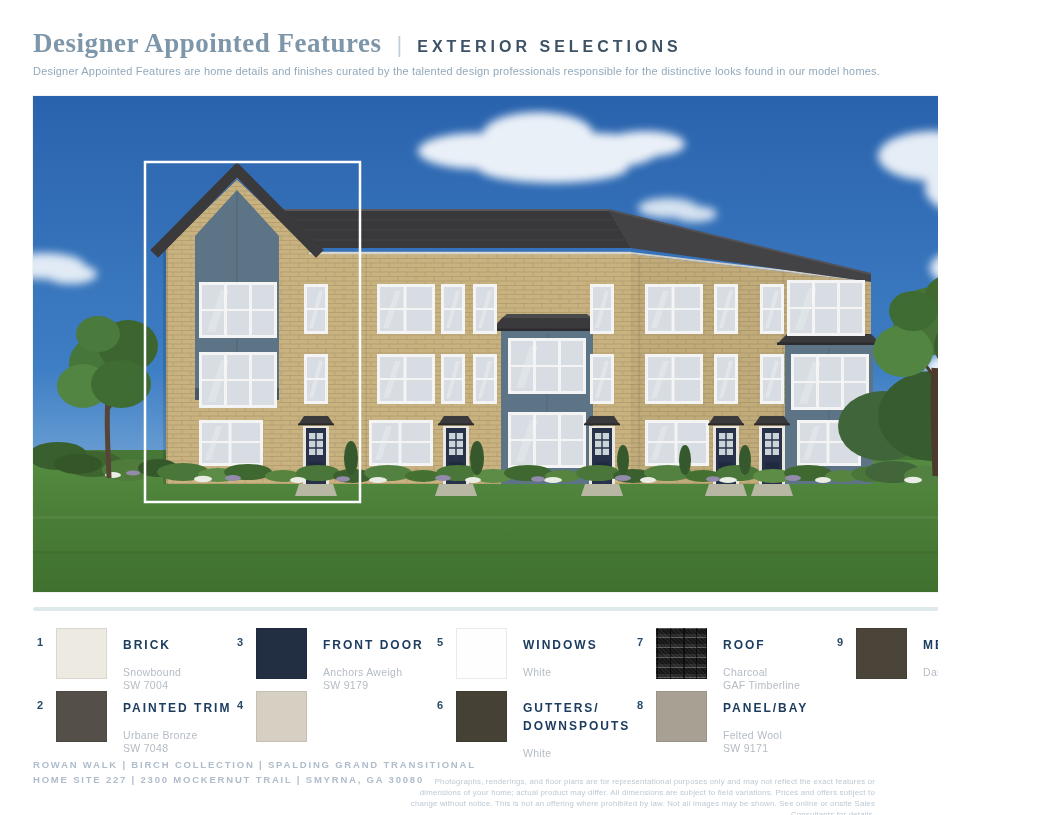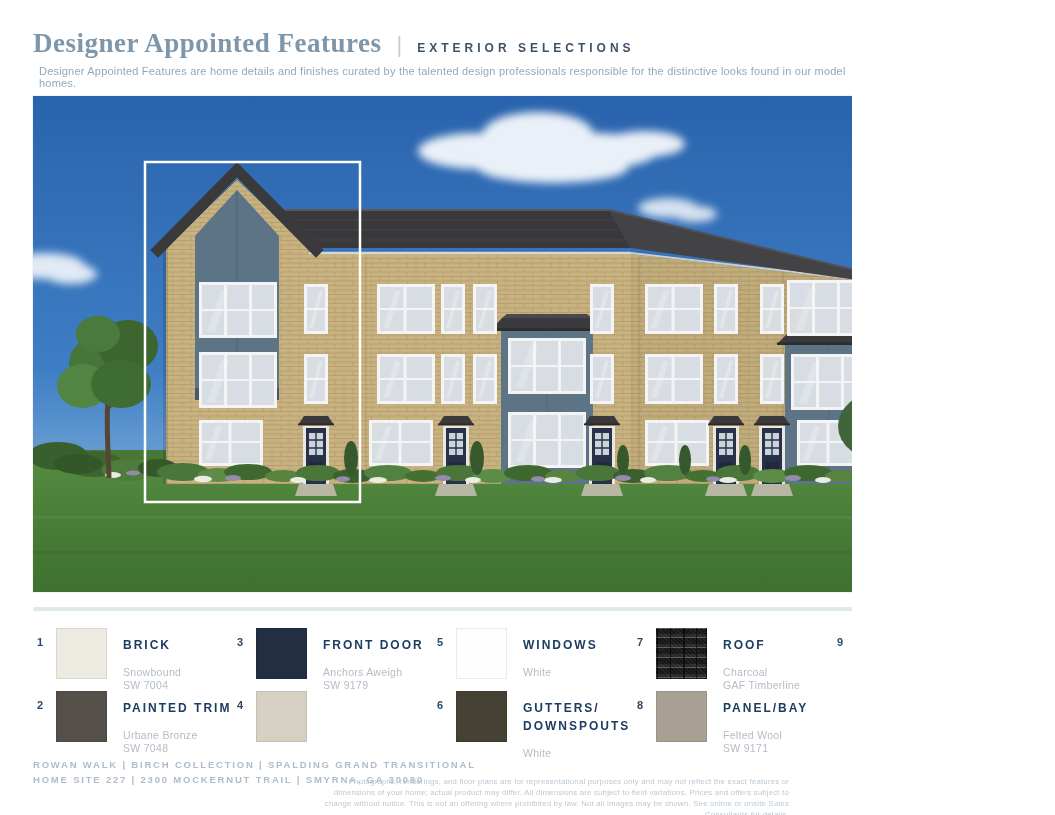--- a/index.html
+++ b/index.html
@@ -1,23 +1,23 @@
 <!DOCTYPE html>
 <html><head>
 <meta charset="utf-8">
 <style>
   html,body{margin:0;padding:0;background:#ffffff;}
-  .page{position:relative;width:852px;height:815px;background:#ffffff;overflow:hidden;
+  .page{position:relative;width:938px;height:815px;background:#ffffff;overflow:hidden;
         font-family:"Liberation Sans",sans-serif;}
   
   .hdr{position:absolute;left:33px;top:28px;display:flex;align-items:baseline;white-space:nowrap;}
   .hdr-title{font-family:"Liberation Serif",serif;font-size:27px;font-weight:700;color:#7e96a9;letter-spacing:.5px;}
   .hdr-pipe{font-size:22px;font-weight:300;color:#c2cfd9;margin:0 15px;}
-  .hdr-cat{font-size:12px;font-weight:600;color:#3d5266;letter-spacing:4px;}
-  .hdr-desc{position:absolute;left:33px;top:65px;font-size:11px;color:#92a9bb;letter-spacing:.2px;margin-left:6px;}
+  .hdr-cat{font-size:16px;font-weight:600;color:#3d5266;letter-spacing:4px;}
+  .hdr-desc{position:absolute;left:33px;top:65px;font-size:11px;color:#92a9bb;letter-spacing:.2px;}
   
   .render{position:absolute;left:33px;top:96px;width:989px;height:496px;box-shadow:0 0 0 1px rgba(0,0,0,.05);}
   .render svg{display:block;}
   
   .divider{position:absolute;left:33px;top:607px;width:989px;height:4px;background:#dfe9ec;border-radius:2px;}
   
   .selections{position:absolute;left:33px;top:628px;width:989px;height:130px;}
   .sel-item{position:absolute;width:196px;height:60px;}
   .sel-num{position:absolute;left:0;top:8px;font-size:11px;font-weight:700;color:#2b4a68;}
   .sel-swatch{position:absolute;left:19px;top:0;width:51px;height:51px;border:1px solid rgba(0,0,0,.08);box-sizing:border-box;}

